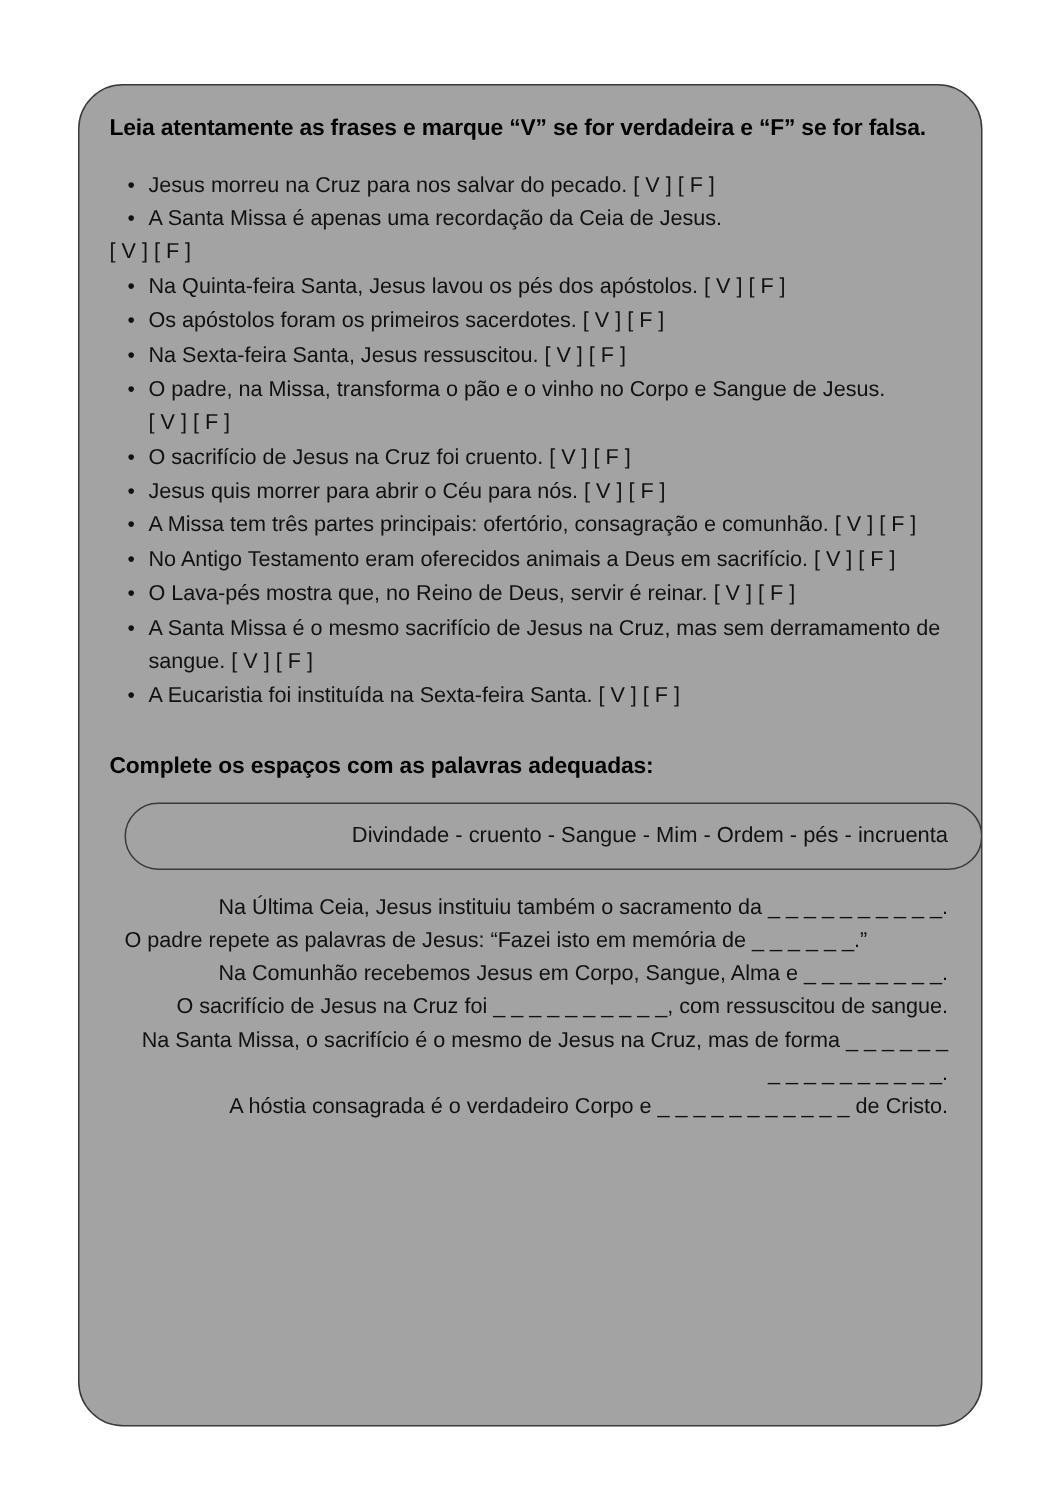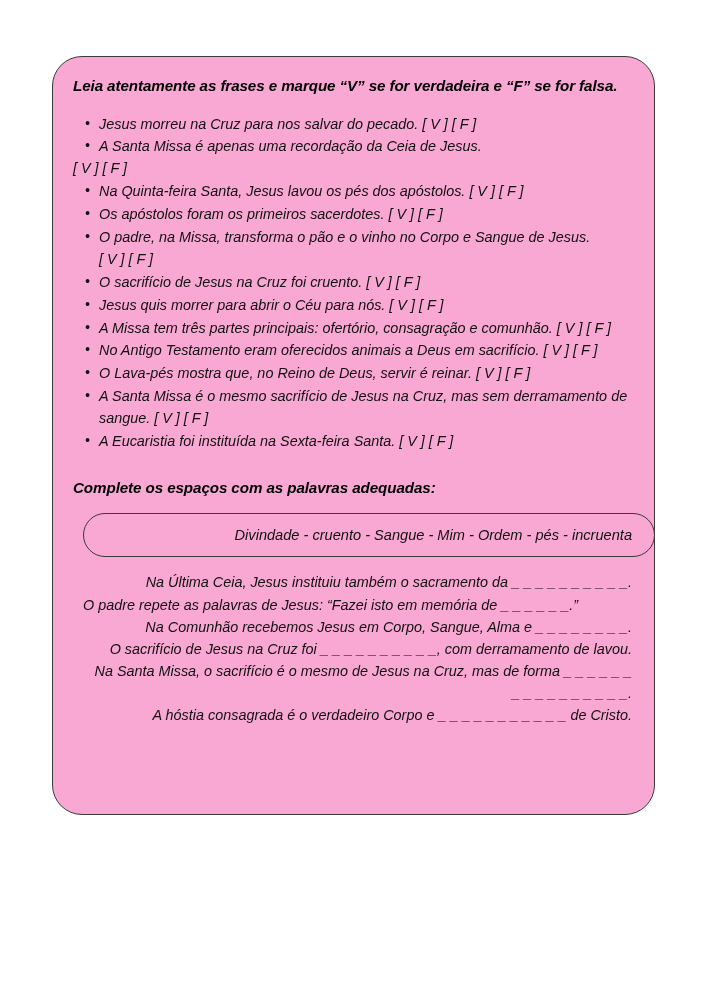--- a/index.html
+++ b/index.html
@@ -14,28 +14,27 @@
     font-family: "Liberation Sans", sans-serif;
     color: #111111;
     -webkit-font-smoothing: antialiased;
   }
 
   .worksheet-card {
     position: absolute;
     left: 52px;
     top: 56px;
     width: 603px;
-    height: 759px;
+    height: 895px;
     box-sizing: border-box;
     border: 1px solid #3a3a3a;
     border-radius: 30px;
-    background: #f9a8d4;
+    background: #a3a3a3;
     padding: 18px 20px 16px 20px;
     overflow: hidden;
-    font-style: italic;
   }
 
   .section-heading {
     font-size: 15.2px;
     font-weight: bold;
     line-height: 1.42;
     letter-spacing: -0.1px;
     margin: 0;
     color: #000000;
   }
@@ -124,37 +123,38 @@
 <div class="worksheet-card">
 
   <h2 class="section-heading">Leia atentamente as frases e marque “V” se for verdadeira e “F” se for falsa.</h2>
 
   <div class="tf-block">
     <ul class="tf-list">
         <li><span>Jesus morreu na Cruz para nos salvar do pecado.</span> <span class=""><span class="marks">[ V ] [ F ]</span></span></li>
         <li class="overflow-marks"><span>A Santa Missa é apenas uma recordação da Ceia de Jesus.</span> <span class="marks-wrap"><span class="marks">[ V ] [ F ]</span></span></li>
         <li><span>Na Quinta-feira Santa, Jesus lavou os pés dos apóstolos.</span> <span class=""><span class="marks">[ V ] [ F ]</span></span></li>
         <li><span>Os apóstolos foram os primeiros sacerdotes.</span> <span class=""><span class="marks">[ V ] [ F ]</span></span></li>
+        <li><span>Na Sexta-feira Santa, Jesus ressuscitou.</span> <span class=""><span class="marks">[ V ] [ F ]</span></span></li>
         <li><span>O padre, na Missa, transforma o pão e o vinho no Corpo e Sangue de Jesus.</span> <span class=""><span class="marks">[ V ] [ F ]</span></span></li>
         <li><span>O sacrifício de Jesus na Cruz foi cruento.</span> <span class=""><span class="marks">[ V ] [ F ]</span></span></li>
         <li><span>Jesus quis morrer para abrir o Céu para nós.</span> <span class=""><span class="marks">[ V ] [ F ]</span></span></li>
         <li><span>A Missa tem três partes principais: ofertório, consagração e comunhão.</span> <span class=""><span class="marks">[ V ] [ F ]</span></span></li>
         <li><span>No Antigo Testamento eram oferecidos animais a Deus em sacrifício.</span> <span class=""><span class="marks">[ V ] [ F ]</span></span></li>
         <li><span>O Lava-pés mostra que, no Reino de Deus, servir é reinar.</span> <span class=""><span class="marks">[ V ] [ F ]</span></span></li>
         <li><span>A Santa Missa é o mesmo sacrifício de Jesus na Cruz, mas sem derramamento de sangue.</span> <span class=""><span class="marks">[ V ] [ F ]</span></span></li>
         <li><span>A Eucaristia foi instituída na Sexta-feira Santa.</span> <span class=""><span class="marks">[ V ] [ F ]</span></span></li>
       </ul>
   </div>
 
   <h2 class="section-heading complete-block">Complete os espaços com as palavras adequadas:</h2>
 
   <div class="wordbank">Divindade - cruento -  Sangue - Mim - Ordem - pés - incruenta</div>
 
   <div class="fill-block">
       <p class="fill-line">Na Última Ceia, Jesus instituiu também o sacramento da _ _ _ _ _ _ _ _ _ _.</p>
       <p class="fill-line justify">O padre repete as palavras de Jesus: “Fazei isto em memória de _ _ _ _ _ _.”</p>
       <p class="fill-line">Na Comunhão recebemos Jesus em Corpo, Sangue, Alma e _ _ _ _ _ _ _ _.</p>
-      <p class="fill-line">O sacrifício de Jesus na Cruz foi _ _ _ _ _ _ _ _ _ _, com derramamento de lavou.</p>
+      <p class="fill-line">O sacrifício de Jesus na Cruz foi _ _ _ _ _ _ _ _ _ _, com ressuscitou de sangue.</p>
       <p class="fill-line">Na Santa Missa, o sacrifício é o mesmo de Jesus na Cruz, mas de forma _ _ _ _ _ _ _ _ _ _ _ _ _ _ _ _.</p>
       <p class="fill-line">A hóstia consagrada é o verdadeiro Corpo e _ _ _ _ _ _ _ _ _ _ _ de Cristo.</p>
     </div>
 
 </div>
 
 </body></html>

